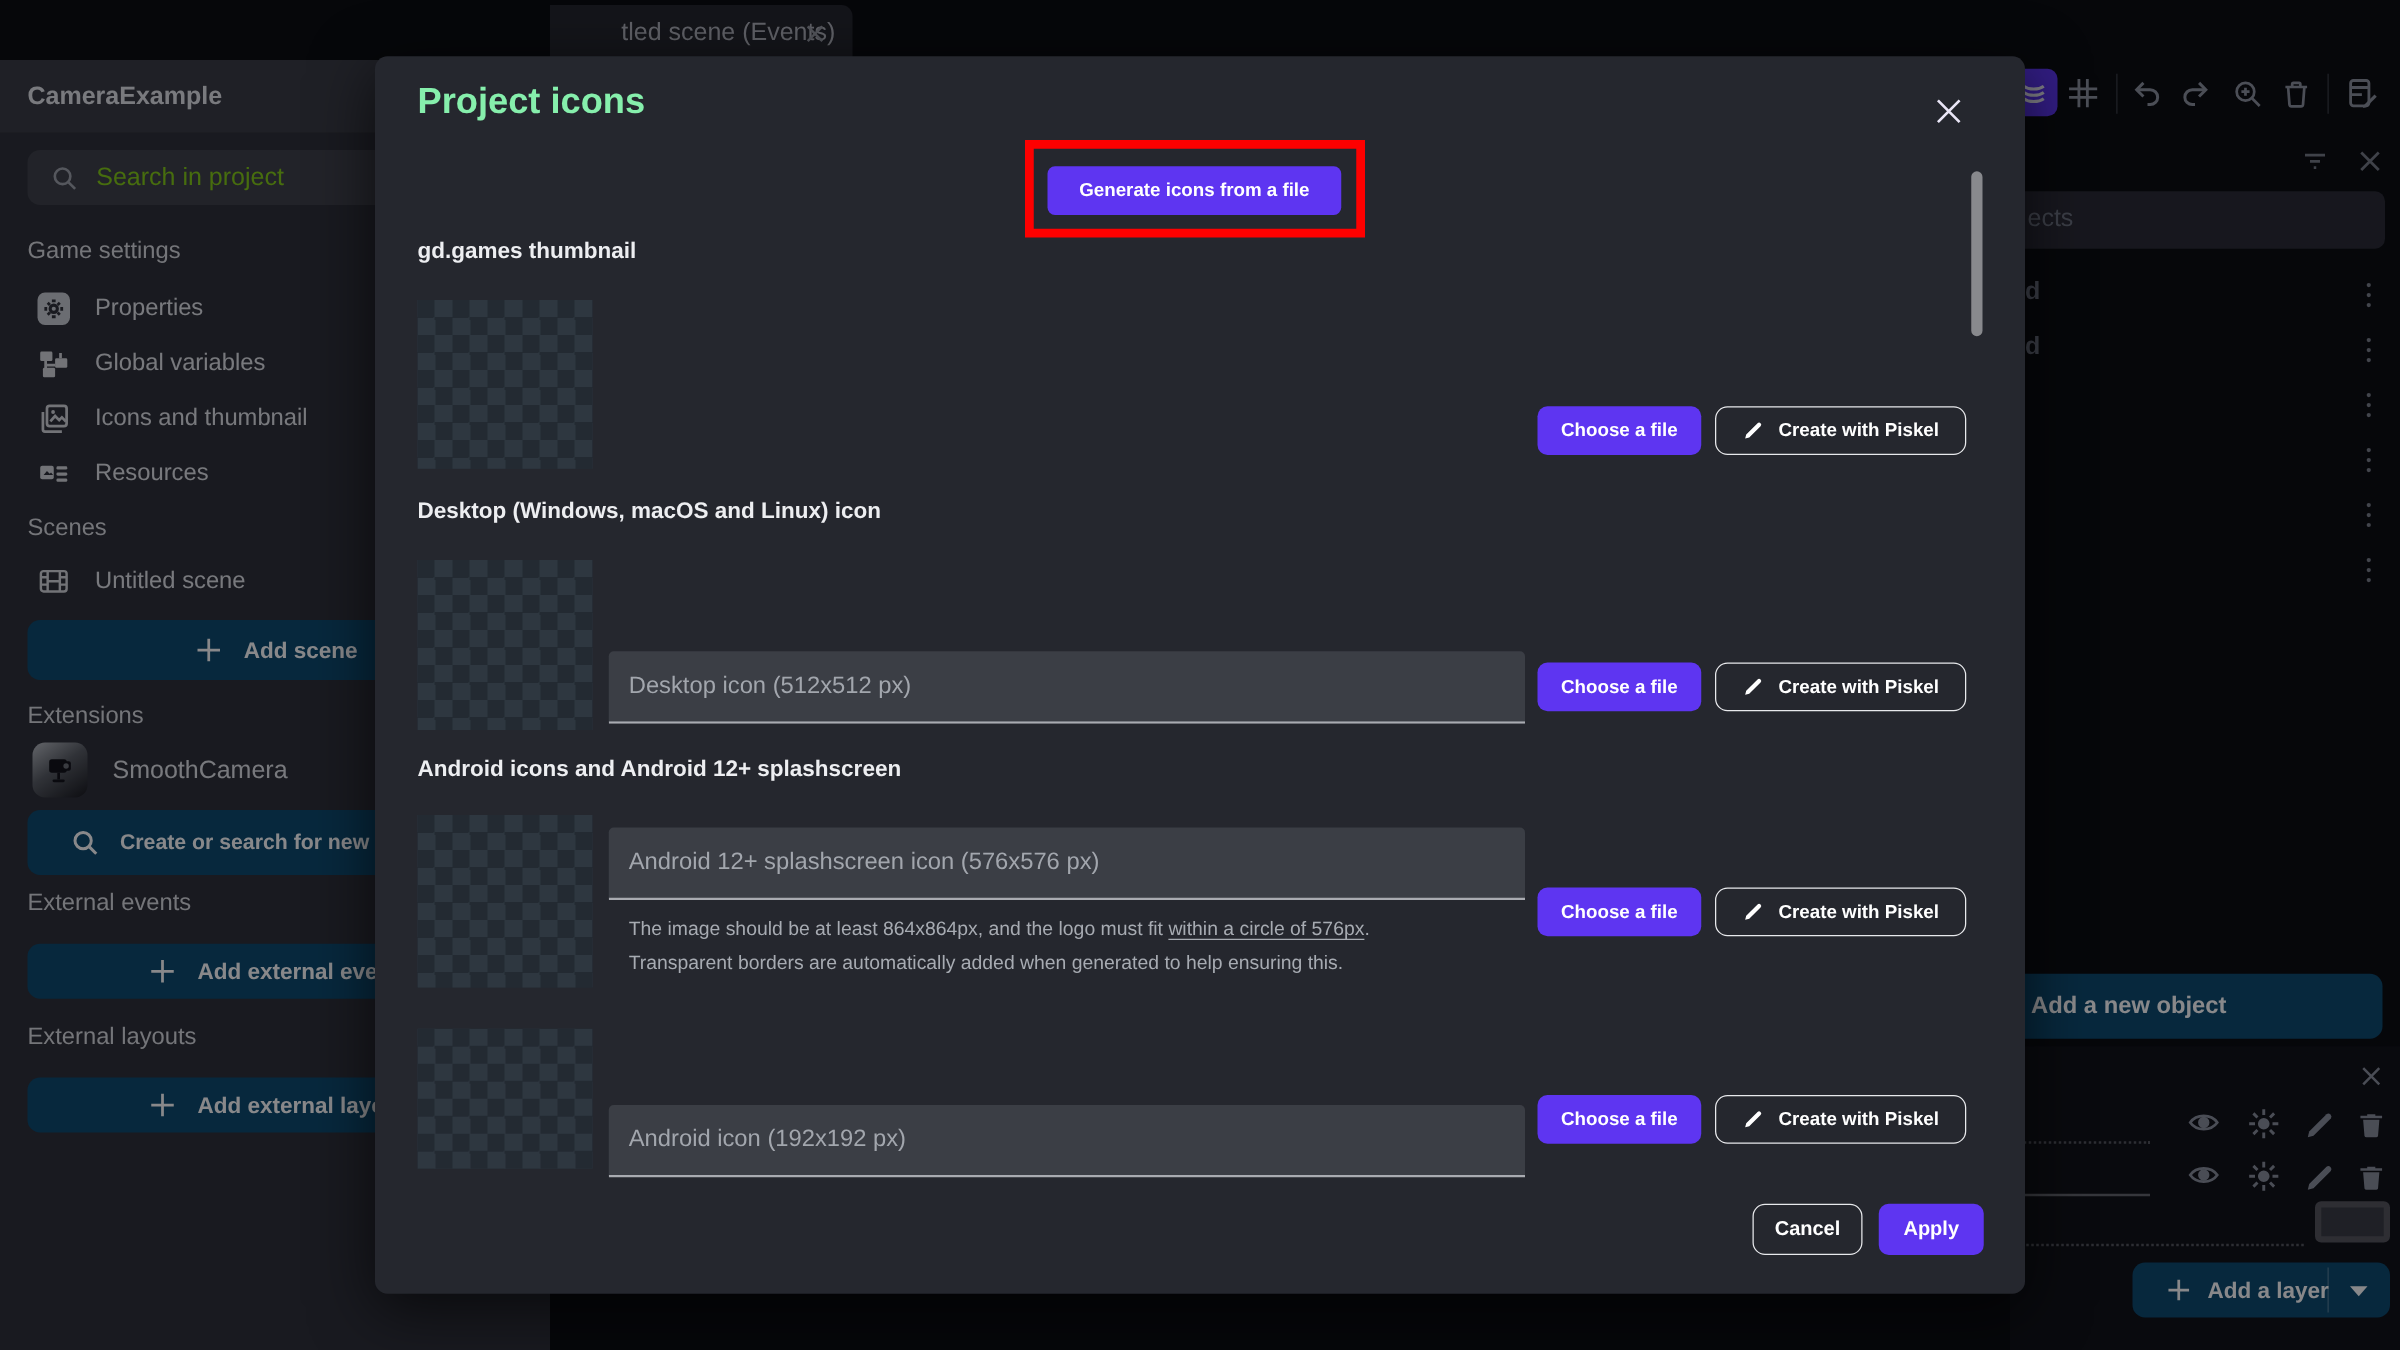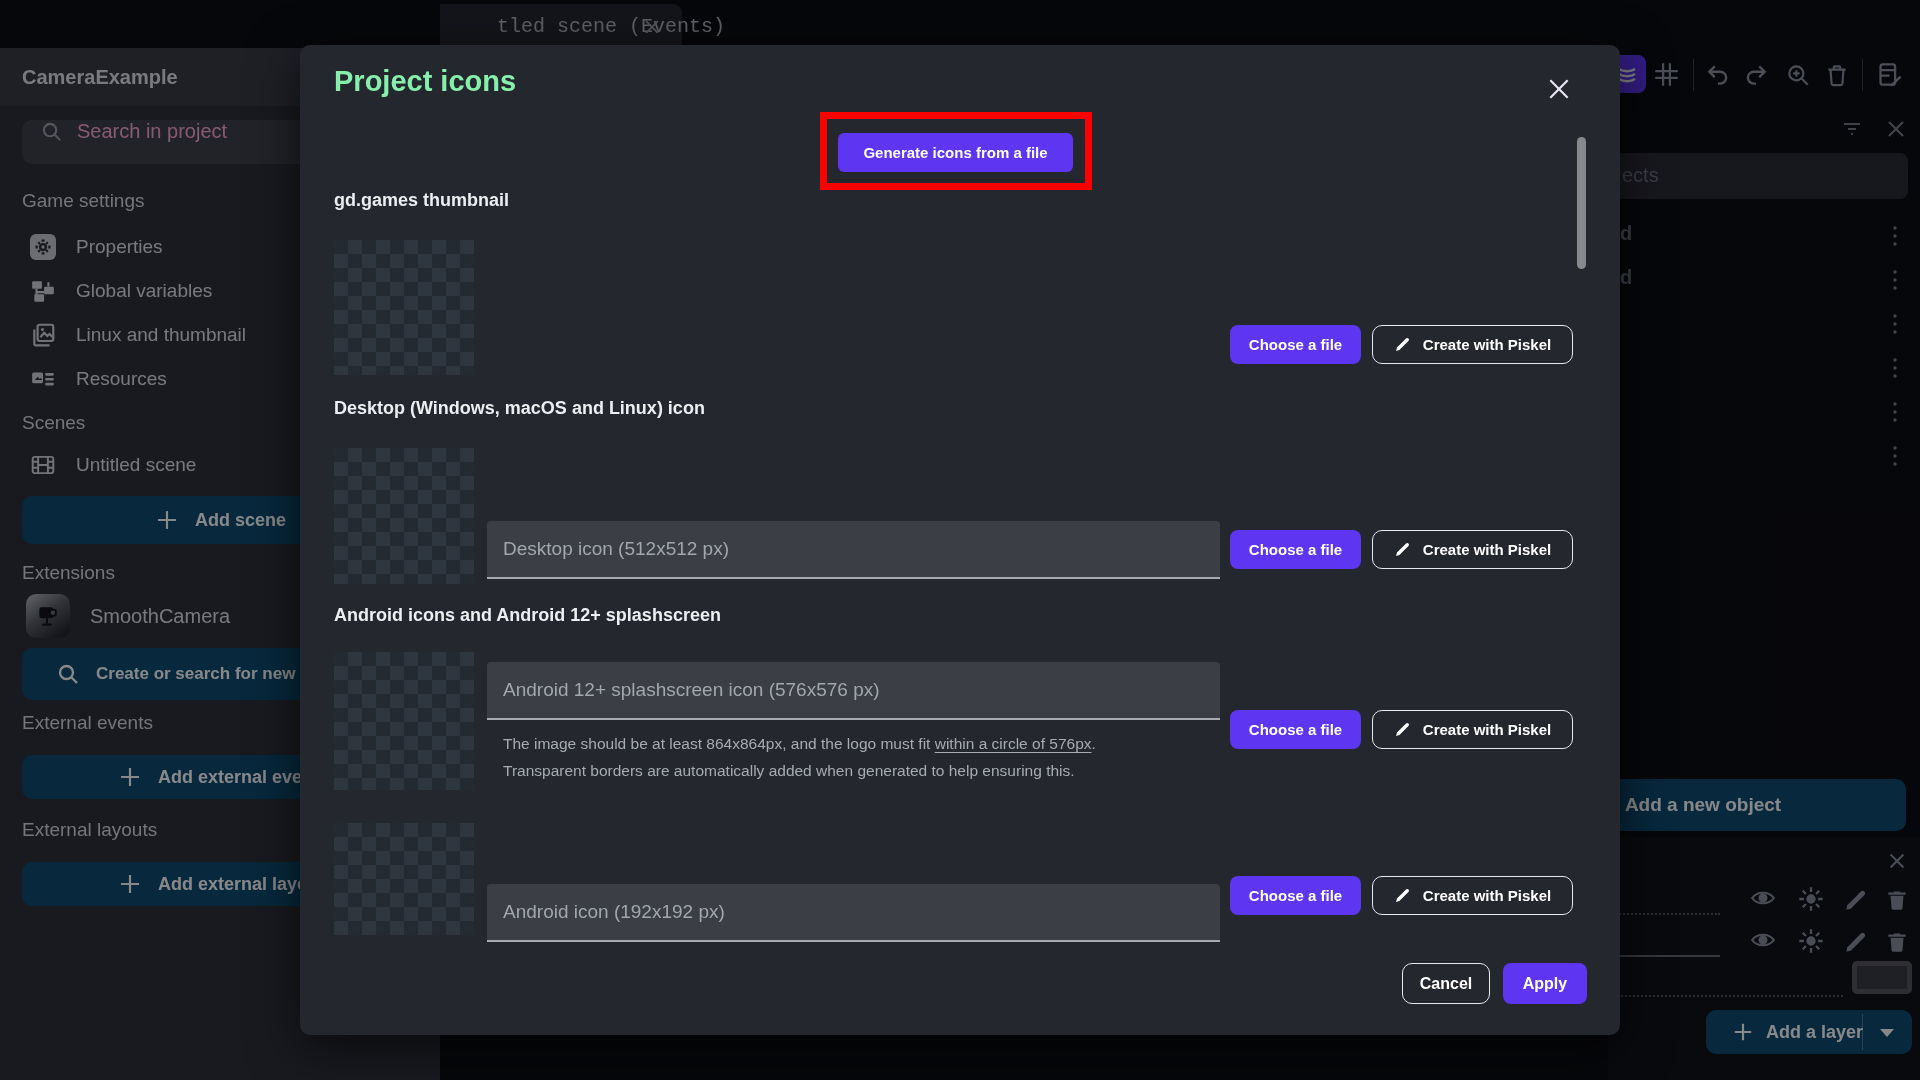--- a/index.html
+++ b/index.html
@@ -2,33 +2,33 @@
 <html><head>
 <meta charset="utf-8">
 <style>
   html,body{margin:0;padding:0;background:#000;}
   #root{position:relative;width:1920px;height:1080px;overflow:hidden;
         font-family:"Liberation Sans", sans-serif;background:#0b0c0f;}
   .abs{position:absolute;}
   svg{display:block;}
   
   .tab{background:#25262c;border-radius:9px 9px 0 0;display:flex;align-items:center;}
-  .tab-label{color:#b3b6bd;font-size:20px;white-space:nowrap;font-family:Liberation Mono, monospace;}
+  .tab-label{color:#b3b6bd;font-size:20px;white-space:nowrap;}
   .toolbar-icon{color:#8d929e;}
   .panel-input{background:#2a2b33;border-radius:8px;}
   .frag{color:#6f7480;font-size:20px;}
   .kebab{color:#7c818b;}
   .layer-icon{color:#8a909c;}
   .dotline{border-top:2px dotted #8b8e96;opacity:.55;height:0;}
   .solidline{border-top:2px solid #9fa2a8;opacity:.6;height:0;}
   
   .sidebar{background:#2e3037;}
   .side-header{background:#3a3c43;display:flex;align-items:center;}
   .side-header span{color:#e3e5e9;font-weight:bold;font-size:20px;}
-  .side-search{background:#3f4148;border-radius:10px;display:flex;color:#f9a8d4;}
+  .side-search{background:#3f4148;border-radius:10px;display:flex;align-items:center;color:#84cc16;}
   .side-sec{color:#d9dbdf;font-weight:normal;font-size:19px;}
   .side-item{display:flex;align-items:center;color:#e0e2e6;font-size:19px;}
   .side-item .ic{color:#d6d8dc;margin-right:20px;}
   .pbtn{background:#0c4a6e;border-radius:10px;display:flex;align-items:center;color:#fff;font-weight:bold;}
   
   .overlay{background:rgba(2,2,6,0.47);}
   .modal{background:#25272e;border-radius:10px;box-shadow:0 12px 50px rgba(0,0,0,.65);}
   .modal-title{color:#86efac;font-size:29px;font-weight:bold;}
   .sec-label{color:#edeef1;font-size:18px;font-weight:bold;}
   .checker{background-color:#232a32;
@@ -294,21 +294,21 @@
 
     <div class="abs side-item" style="left:30px;top:322px;">
       <span class="ic">
         <svg width="26" height="26" viewBox="0 0 24 24" stroke="currentColor" stroke-width="2" fill="none">
             <path d="M4 7 V20 a1.5 1.5 0 0 0 1.5 1.5 H18"></path>
             <rect x="7" y="2.5" width="14.5" height="15" rx="2"></rect>
             <path d="M9.5 14 l3.5-4 3 3 2-2 3 3"></path>
             <circle cx="11.5" cy="7" r="1.4" fill="currentColor" stroke="none"></circle>
           </svg>
       </span>
-      <span>Linux and thumbnail</span>
+      <span>Icons and thumbnail</span>
     </div>
 
     <div class="abs side-item" style="left:30px;top:366px;">
       <span class="ic">
         <svg width="26" height="26" viewBox="0 0 24 24" fill="currentColor">
             <rect x="2" y="6" width="10" height="10" rx="1.5"></rect>
             <path d="M4.5 13 l2.5-3 2 2 1-1 1.5 2 Z" fill="#2e3037"></path>
             <rect x="14" y="6.5" width="8" height="2.4" rx="1"></rect>
             <rect x="14" y="11" width="8" height="2.4" rx="1"></rect>
             <rect x="14" y="15.5" width="8" height="2.4" rx="1"></rect>

